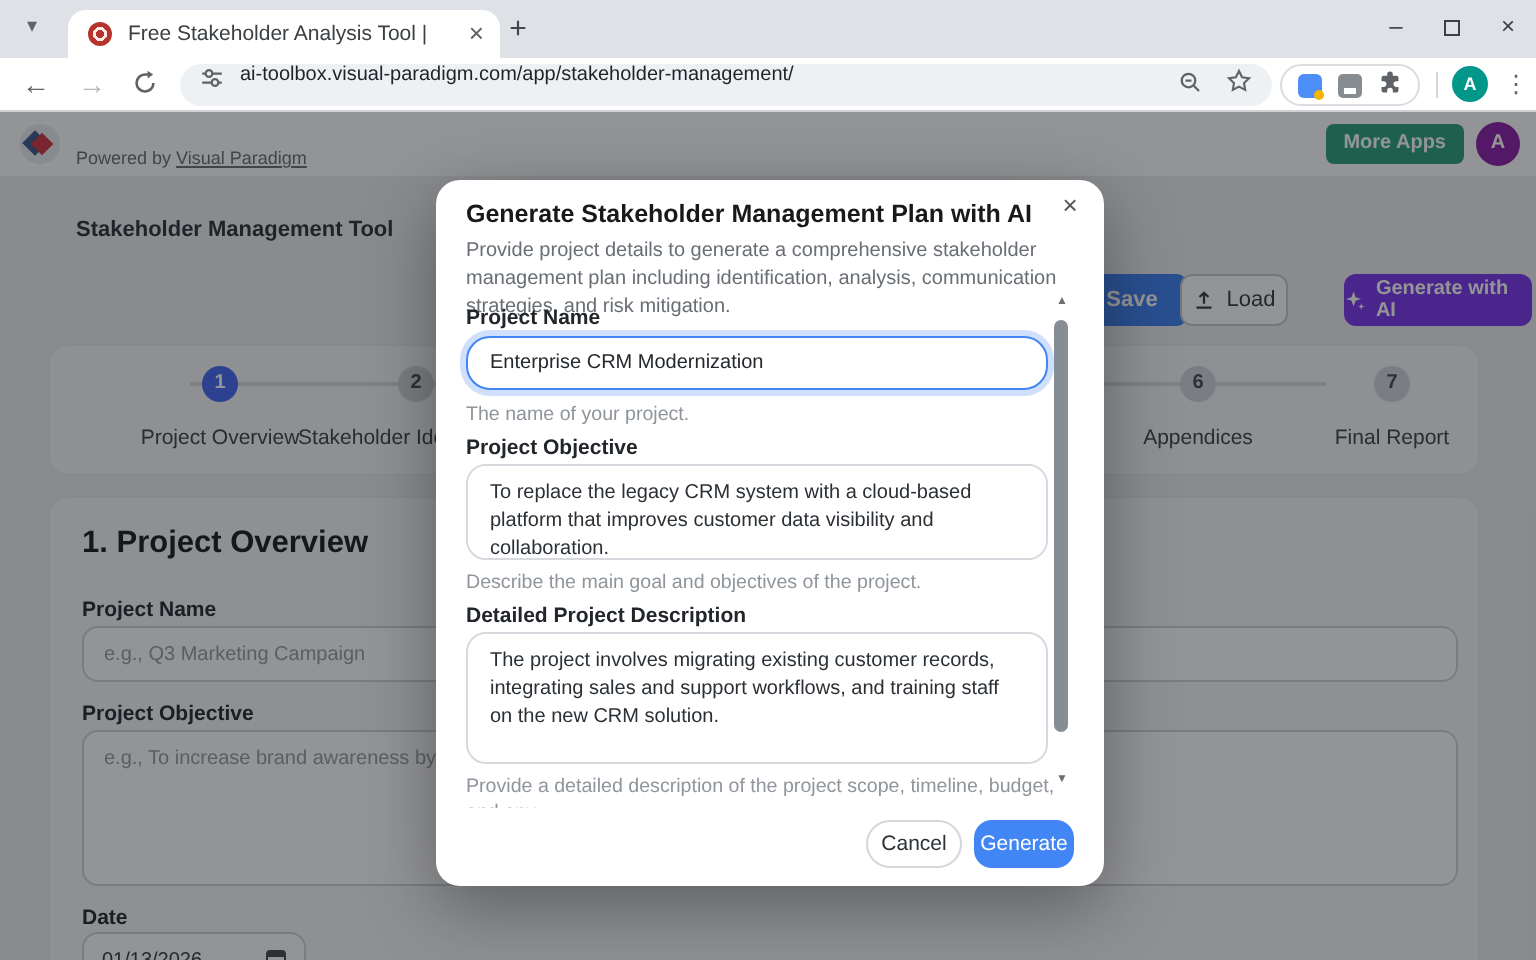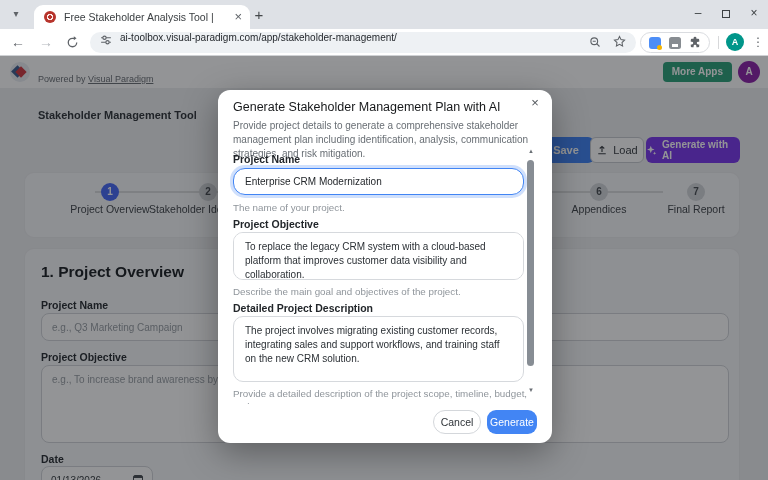--- a/index.html
+++ b/index.html
@@ -51,46 +51,46 @@
   .app-title{position:absolute; left:38px; top:5px; font-size:11px; font-weight:bold; color:#32373c;margin-top:48px;}
   .powered{position:absolute; left:38px; top:18px; font-size:9px; color:#6d7278;}
   .powered a{color:#6d7278;}
   .more-apps{position:absolute; right:36px; top:6px; height:20px; line-height:20px; padding:0 9px; border-radius:4px; background:var(--green); color:#fff; font-size:10px; font-weight:bold;}
   .hd-avatar{position:absolute; right:8px; top:5px; width:22px; height:22px; border-radius:50%; background:var(--avpurple); color:#fff; font-size:10px; font-weight:bold; text-align:center; line-height:22px;}
 
   
   .btn{position:absolute; height:26px; border-radius:6px; font-size:11px; display:flex; align-items:center; justify-content:center; gap:5px;}
   .btn-save{left:538px; top:81px; width:56px; background:var(--blue); color:#fff; font-weight:bold;}
   .btn-load{left:590px; top:81px; width:54px; background:#fff; border:1px solid #c8cbd0; color:#3a3f44;}
-  .btn-genai{left:646px; top:81px; width:94px; background:var(--purple); color:#fff; font-weight:bold; font-size:10px;}
+  .btn-genai{left:672px; top:81px; width:94px; background:var(--purple); color:#fff; font-weight:bold; font-size:10px;}
 
   
   .wizard-card{position:absolute; left:24px; top:116px; width:716px; height:66px; border-radius:10px; background:#f7f8fa; border:1px solid rgba(0,0,0,.05);}
   .wizard-line{position:absolute; left:70px; top:18px; width:568px; height:2px; background:#d9dbde;}
   .step{position:absolute; width:140px; top:10px; text-align:center;}
   .step-circle{width:18px; height:18px; border-radius:50%; margin:0 auto; background:#d3d6da; color:#4a4f54; font-size:10px; font-weight:bold; line-height:18px; text-align:center;}
   .step.active .step-circle{background:var(--step); color:#fff;}
-  .step-label{margin-top:2px; font-size:10.5px; color:#43484d; white-space:nowrap;}
+  .step-label{margin-top:12px; font-size:10.5px; color:#43484d; white-space:nowrap;}
   .s1{left:15px;} .s2{left:113px;} .s6{left:504px;} .s7{left:601px;}
 
   
   .form-card{position:absolute; left:24px; top:192px; width:716px; height:300px; border-radius:10px; background:#f7f8fa; border:1px solid rgba(0,0,0,.05);}
   .form-heading{position:absolute; left:16px; top:14px; font-size:15.5px; font-weight:bold; color:#1e2226;}
   .fc-label{position:absolute; left:16px; font-size:10.5px; font-weight:bold; color:#2a2f34;}
   .fc-input{position:absolute; left:16px; width:688px; height:28px; border-radius:8px; border:1px solid #d2d5d9; background:#fff; font-size:10px; color:#3c4145; padding:0 10px; font-family:inherit;}
   .fc-input::placeholder, .fc-ta::placeholder{color:#9aa0a6;}
   .fc-ta{position:absolute; left:16px; width:688px; height:78px; border-radius:8px; border:1px solid #d2d5d9; background:#fff; font-size:10px; color:#3c4145; padding:8px 10px; resize:none; font-family:inherit;}
   .date-field{position:absolute; left:16px; top:217px; width:112px; height:28px; border-radius:8px; border:1px solid #d2d5d9; background:#fff; display:flex; align-items:center; justify-content:space-between; padding:0 9px; font-size:10px; color:#3c4145;}
   .cal-icon{width:10px; height:10px; border:1.3px solid #4a4f54; border-radius:2px; background:linear-gradient(#4a4f54 0 2.5px, transparent 2.5px);}
 
   
   .backdrop{position:absolute; inset:0; background:rgba(8,11,15,0.44); z-index:5;}
   .modal{position:absolute; left:218px; top:34px; width:334px; height:353px; background:#fff; border-radius:12px; box-shadow:0 10px 35px rgba(0,0,0,.35); z-index:10;}
   .modal-close{position:absolute; right:10px; top:5px; font-size:13px; color:#52575c; line-height:16px; width:14px; text-align:center;}
-  .modal-title{position:absolute; left:15px; top:10px; font-size:12.5px; font-weight:normal; color:#17191b;}
+  .modal-title{position:absolute; left:15px; top:10px; font-size:12.5px; font-weight:bold; color:#17191b;}
   .modal-desc{position:absolute; left:15px; top:29px; width:304px; font-size:10px; line-height:1.4; color:#686e74;}
   .m-label{position:absolute; left:15px; font-size:10.5px; font-weight:bold; color:#22262a;}
   .m-input{position:absolute; left:15px; top:78px; width:291px; height:27px; border-radius:12px; border:1.5px solid var(--blue); box-shadow:0 0 0 3px rgba(66,133,244,.25); font-size:10px; color:#24282c; padding:0 11px; font-family:inherit;}
   .m-ta{position:absolute; left:15px; width:291px; border-radius:10px; border:1px solid #d6d9dd; font-size:10px; line-height:1.42; color:#2b3035; padding:7px 11px; resize:none; font-family:inherit; background:#fff;}
   .m-help{position:absolute; left:15px; font-size:9.8px; color:#8f959b;}
   .m-help-clip{position:absolute; left:15px; top:297px; width:295px; height:17px; overflow:hidden; font-size:9.8px; line-height:13px; color:#8f959b;}
   .m-scroll-up{position:absolute; left:308px; top:58px; width:10px; font-size:6px; color:#6a6f75; text-align:center;}
   .m-scroll-thumb{position:absolute; left:309px; top:70px; width:7px; height:206px; border-radius:4px; background:#878d94;}
   .m-scroll-down{position:absolute; left:308px; top:297px; width:10px; font-size:6px; color:#6a6f75; text-align:center;}
   .m-btn{position:absolute; top:320px; height:24px; font-size:10.5px; font-weight:normal; display:flex; align-items:center; justify-content:center;}

